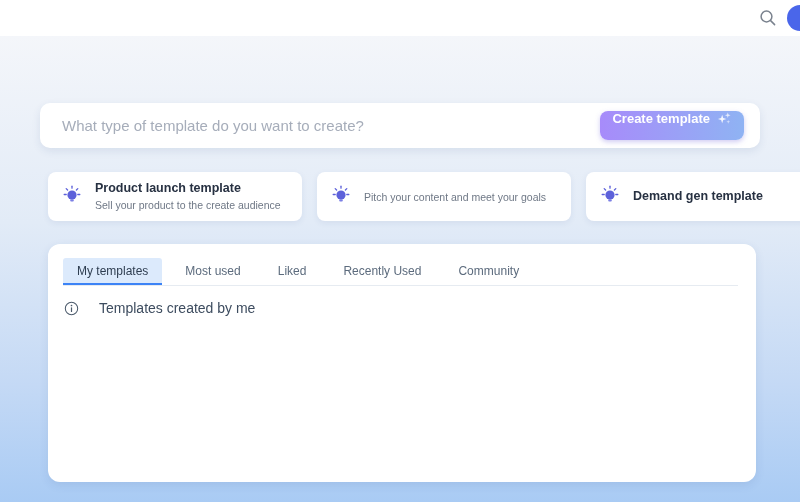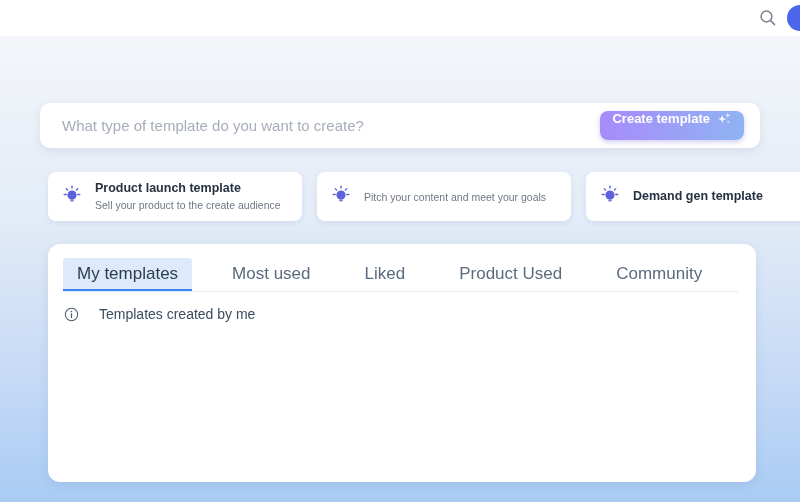--- a/index.html
+++ b/index.html
@@ -75,22 +75,22 @@
     position:absolute; left:48px; top:244px; width:708px; height:238px;
     background:#ffffff; border-radius:12px;
     box-shadow:0 3px 10px rgba(40,70,130,0.10); z-index:2;
   }
   .tabrow {
     display:flex; align-items:flex-end;
     margin:14px 18px 0 15px;
     border-bottom:1px solid #e6ebf1;
   }
   .tab {
-    padding:6px 14px 7px; font-size:17px; color:#5c6b7d;
-    cursor:pointer; white-space:nowrap; margin-right:26px;
+    padding:6px 14px 7px; font-size:12px; color:#5c6b7d;
+    cursor:pointer; white-space:nowrap; margin-right:9px;
     border-radius:3px 3px 0 0;
   }
   .tab.active {
     background:#dceafc; color:#2e3d50;
     box-shadow:inset 0 -2px 0 #3c83f6;
   }
   .empty-row {
     display:flex; align-items:center; gap:20px;
     margin:14px 0 0 16px;
     font-size:14px; color:#3d4c5f;
@@ -185,21 +185,21 @@
     </div>
   </div>
 
 </div>
 
 <div class="panel">
   <div class="tabrow">
     <div class="tab active">My templates</div>
     <div class="tab">Most used</div>
     <div class="tab">Liked</div>
-    <div class="tab">Product Used</div>
+    <div class="tab">Recently Used</div>
     <div class="tab">Community</div>
   </div>
   <div class="empty-row">
     <span style="display:flex;">
       <svg width="15" height="15" viewBox="0 0 16 16">
         <circle cx="8" cy="8" r="6.6" fill="none" stroke="#4b5a6b" stroke-width="1.1"></circle>
         <line x1="8" y1="7.2" x2="8" y2="11.2" stroke="#4b5a6b" stroke-width="1.3" stroke-linecap="round"></line>
         <circle cx="8" cy="4.8" r="0.9" fill="#4b5a6b"></circle>
       </svg>
     </span>

